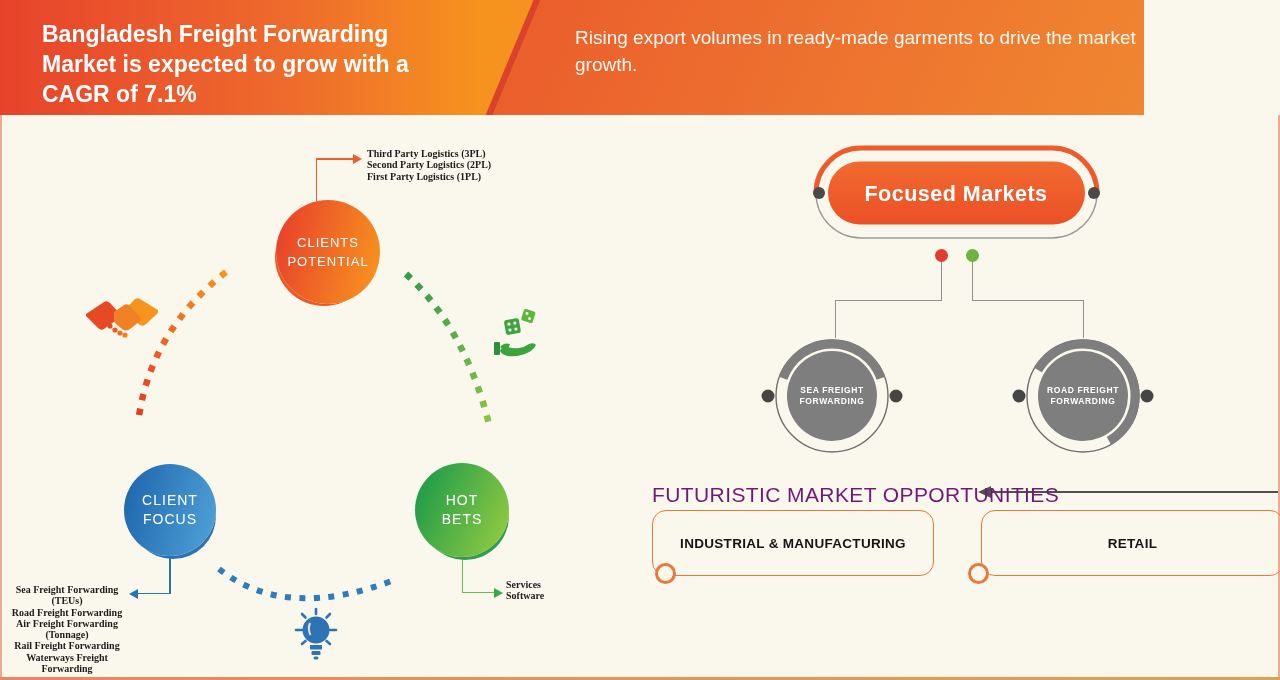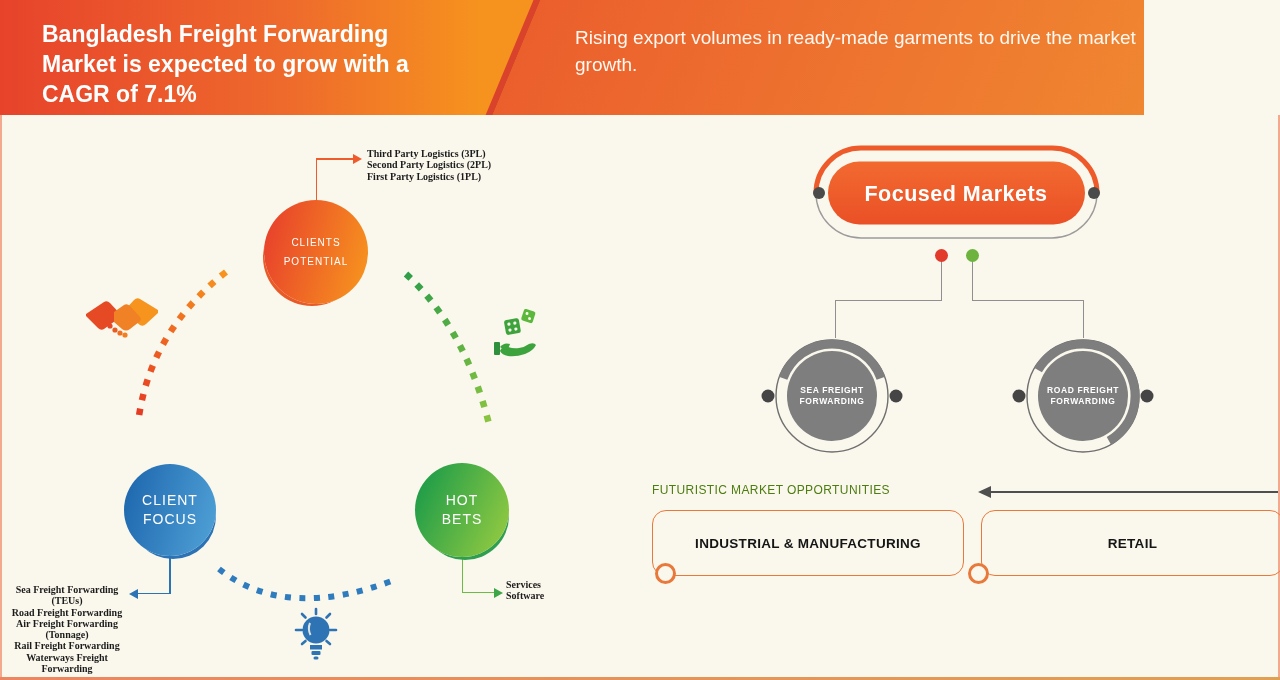--- a/index.html
+++ b/index.html
@@ -20,21 +20,21 @@
              font-size:19px; font-weight:400; line-height:27px; z-index:3; }
   .edge-l  { position:absolute; left:0; top:115px; width:2px; height:562px; background:#F2A98E; }
   .edge-r  { position:absolute; right:0; top:115px; width:2px; height:562px; background:#F2A98E; }
   .edge-b  { position:absolute; left:0; top:677px; width:1280px; height:3px;
              background:linear-gradient(90deg,#EC8660,#DFA054); }
 
   
   .cycle-circle { position:absolute; border-radius:50%; display:flex; flex-direction:column;
                   align-items:center; justify-content:center; color:#fff; font-weight:500;
                   letter-spacing:1px; text-align:center; z-index:2; }
-  #circle-cp { left:264px; top:200px; width:104px; height:104px; font-size:10px; line-height:19px;
+  #circle-cp { left:276px; top:200px; width:104px; height:104px; font-size:13px; line-height:19px;
                background:linear-gradient(105deg,#E8432B 8%,#F7941E 95%);
                box-shadow:-4px 5px 0 -3px #E85A28; }
   #circle-cf { left:124px; top:464px; width:92px; height:92px; font-size:14px; line-height:19px;
                background:linear-gradient(105deg,#1E67AE 5%,#4FA0D6 95%);
                box-shadow:3px 6px 0 -3px #2C73B5; }
   #circle-hb { left:415px; top:463px; width:94px; height:94px; font-size:14px; line-height:19px;
                background:linear-gradient(115deg,#189A49 5%,#95CB41 95%);
                box-shadow:3px 6px 0 -3px #2F9E4F; }
 
   
@@ -65,28 +65,28 @@
   #t1 { left:941px;   top:261px;   width:1.4px; height:39px; }
   #t2 { left:971.5px; top:261px;   width:1.4px; height:39px; }
   #t3 { left:835px;   top:299.6px; width:107px; height:1.4px; }
   #t4 { left:972px;   top:299.6px; width:111.5px; height:1.4px; }
   #t5 { left:835px;   top:300px;   width:1.4px; height:38px; }
   #t6 { left:1082.5px;top:300px;   width:1.4px; height:38px; }
   #node-sea  { position:absolute; left:757px;  top:331px; }
   #node-road { position:absolute; left:1008px; top:331px; }
 
   
-  #opp-title { position:absolute; left:652px; top:483px; font-size:12px; font-weight:500;
-               letter-spacing:.4px; color:#4d7c0f; z-index:2; }
+  #opp-title { position:absolute; left:652px; top:483px; font-size:21px; font-weight:500;
+               letter-spacing:.4px; color:#701a75; z-index:2; }
   #opp-line  { position:absolute; left:991px; top:491px; width:289px; height:2px; background:#4F4F4F; }
   #opp-arrow { left:978px; top:486px; border-top:6px solid transparent; border-bottom:6px solid transparent; border-right:13px solid #4F4F4F; }
   .opp-box { position:absolute; top:510px; height:66px; border:1.6px solid #E9793B; border-radius:14px;
              display:flex; align-items:center; justify-content:center; font-size:13.5px; font-weight:bold;
              letter-spacing:.3px; color:#151515; z-index:2; }
-  #opp-box-1 { left:652px; width:312px; }
+  #opp-box-1 { left:652px; width:282px; }
   #opp-box-2 { left:965px; width:303px;margin-left:16px; }
   .corner-dot { position:absolute; width:21px; height:21px; border-radius:50%;
                 border:3px solid #E9793B; background:#FAF7EC; z-index:3; }
   #cdot-1 { left:655px; top:563px; }
   #cdot-2 { left:968px; top:563px; }
 
   .icon-abs { position:absolute; z-index:2; }
   .arcs { position:absolute; left:0; top:0; pointer-events:none; z-index:1; }
 </style>
 </head>

